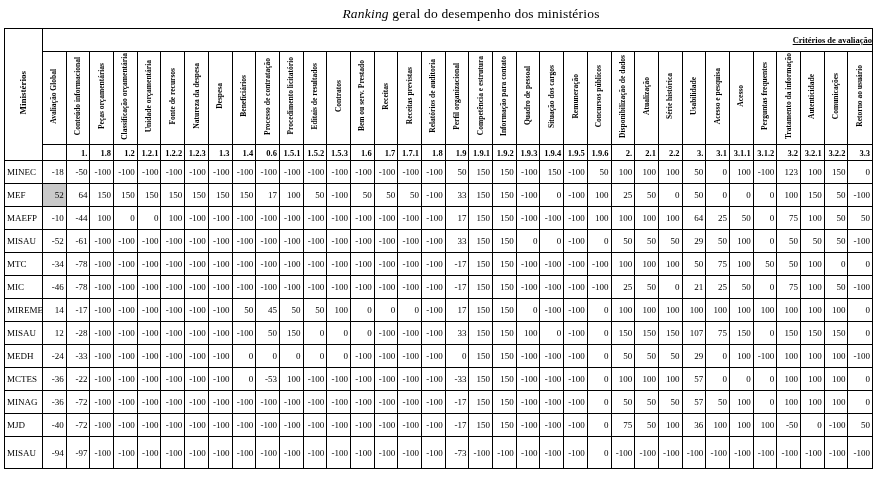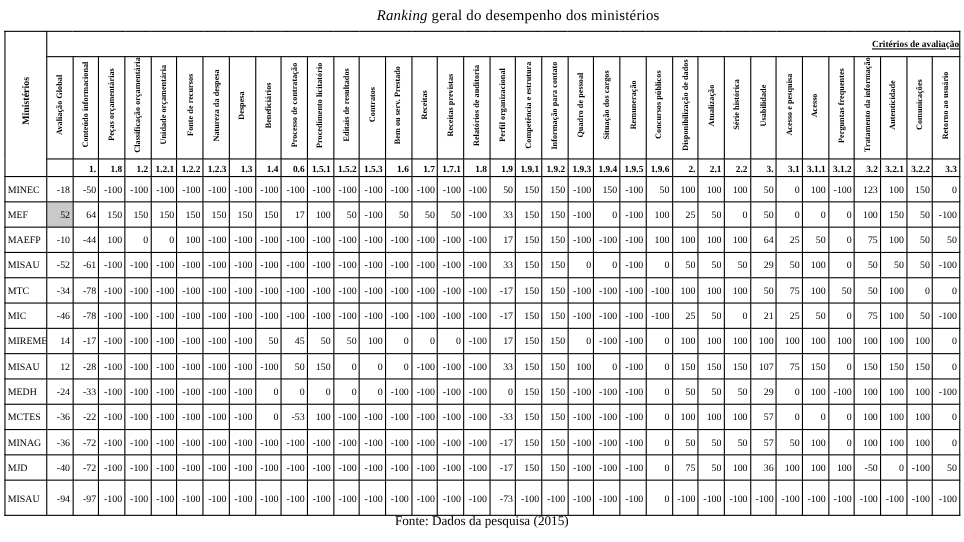--- a/index.html
+++ b/index.html
@@ -644,15 +644,14 @@
           <td>-100</td>
           <td>-100</td>
           <td>-100</td>
           <td>-100</td>
           <td>-100</td>
           <td>-100</td>
         </tr>
       </tbody>
   </table>
 
-  <div class="footer">Fonte: Dados da pesquisa (2015)</div>
 
 </div>
 
 </body></html>

